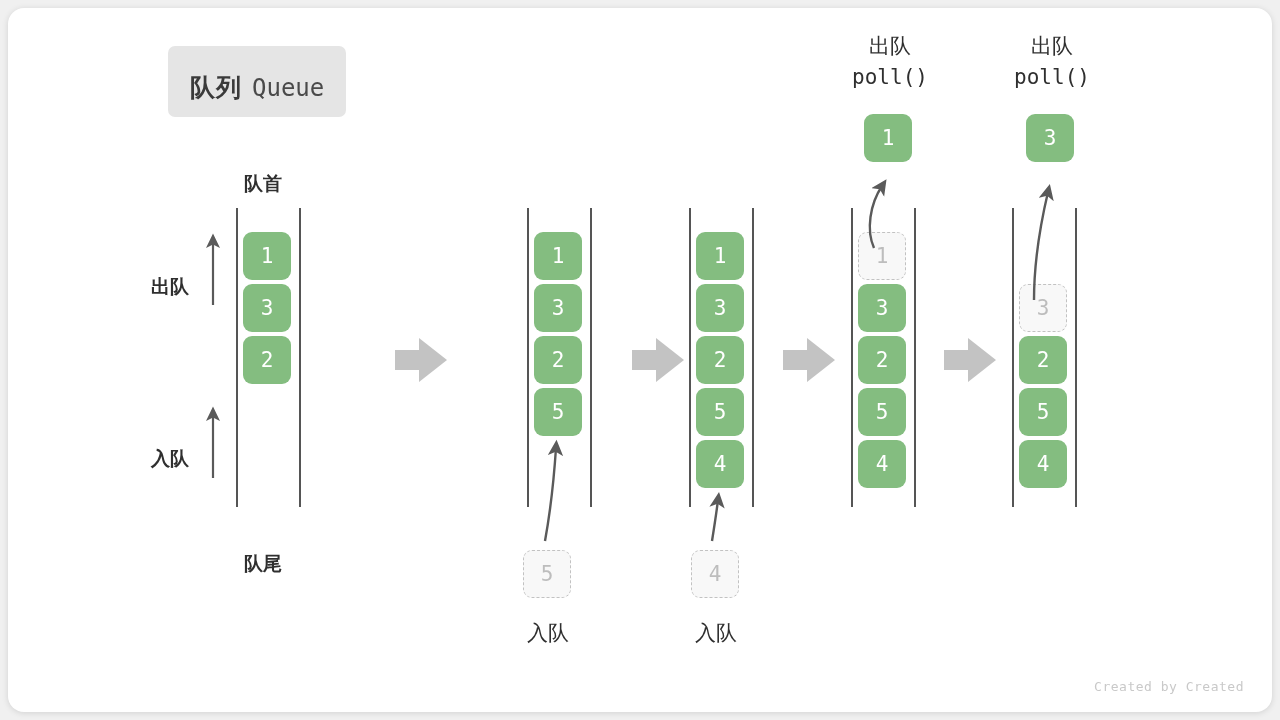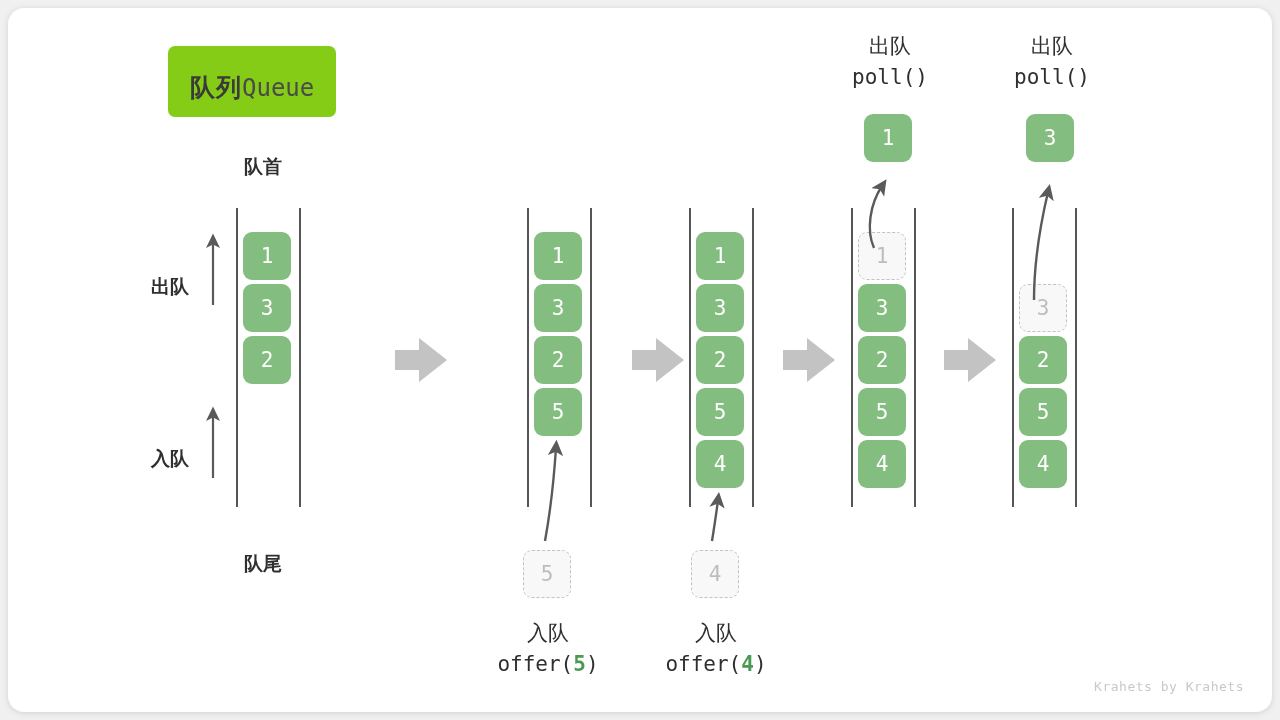--- a/index.html
+++ b/index.html
@@ -17,23 +17,23 @@
     border-radius:16px;
     box-shadow:0 1px 6px rgba(0,0,0,0.13);
     overflow:hidden;
   }
   .stage{position:absolute;left:0;top:0;width:1264px;height:704px;}
 
   
   .title-badge{
     position:absolute;left:160px;top:38px;
     padding:12px 22px 13px 22px;
-    background:#84cc16;
+    background:#e5e5e5;
     border-radius:7px;
-    display:flex;align-items:baseline;
+    display:flex;align-items:baseline;gap:10px;
     white-space:nowrap;
   }
   .title-cn{
     font-family:"Liberation Sans","DejaVu Sans",sans-serif;
     font-weight:bold;font-size:25px;color:#3a3a3a;letter-spacing:1px;
   }
   .title-en{
     font-family:"DejaVu Sans Mono","Liberation Mono",monospace;
     font-size:24px;color:#4a4a4a;margin-top:16px;
   }
@@ -102,54 +102,52 @@
 <body>
 
 <div class="card">
 <div class="stage">
 
   <div class="title-badge">
     <span class="title-cn">队列</span>
     <span class="title-en">Queue</span>
   </div>
 
-  <div class="cn-label" style="left:236px;top:146px;">队首</div>
+  <div class="cn-label" style="left:236px;top:163px;">队首</div>
   <div class="cn-label" style="left:236px;top:543px;text-align:center;">队尾</div>
   <div class="cn-label" style="left:143px;top:266px;">出队</div>
   <div class="cn-label" style="left:143px;top:438px;">入队</div>
 
   <div class="rail" style="left:228px;top:200px;height:299px;"></div>
   <div class="rail" style="left:291px;top:200px;height:299px;"></div>
   <div class="cell filled" style="left:235px;top:224px;">1</div>
   <div class="cell filled" style="left:235px;top:276px;">3</div>
   <div class="cell filled" style="left:235px;top:328px;">2</div>
 
   <div class="rail" style="left:519px;top:200px;height:299px;"></div>
   <div class="rail" style="left:582px;top:200px;height:299px;"></div>
   <div class="cell filled" style="left:526px;top:224px;">1</div>
   <div class="cell filled" style="left:526px;top:276px;">3</div>
   <div class="cell filled" style="left:526px;top:328px;">2</div>
   <div class="cell filled" style="left:526px;top:380px;">5</div>
   <div class="cell ghost" style="left:515px;top:542px;">5</div>
   <div class="op-label" style="left:440px;top:609px;width:200px;">
     <span class="op-cn">入队</span>
-    <span class="op-fn"><span>offer(</span><span class="op-arg">5</span><span>)</span></span>
   </div>
 
   <div class="rail" style="left:681px;top:200px;height:299px;"></div>
   <div class="rail" style="left:744px;top:200px;height:299px;"></div>
   <div class="cell filled" style="left:688px;top:224px;">1</div>
   <div class="cell filled" style="left:688px;top:276px;">3</div>
   <div class="cell filled" style="left:688px;top:328px;">2</div>
   <div class="cell filled" style="left:688px;top:380px;">5</div>
   <div class="cell filled" style="left:688px;top:432px;">4</div>
   <div class="cell ghost" style="left:683px;top:542px;">4</div>
   <div class="op-label" style="left:608px;top:609px;width:200px;">
     <span class="op-cn">入队</span>
-    <span class="op-fn"><span>offer(</span><span class="op-arg">4</span><span>)</span></span>
   </div>
 
   <div class="rail" style="left:843px;top:200px;height:299px;"></div>
   <div class="rail" style="left:906px;top:200px;height:299px;"></div>
   <div class="cell ghost" style="left:850px;top:224px;">1</div>
   <div class="cell filled" style="left:850px;top:276px;">3</div>
   <div class="cell filled" style="left:850px;top:328px;">2</div>
   <div class="cell filled" style="left:850px;top:380px;">5</div>
   <div class="cell filled" style="left:850px;top:432px;">4</div>
   <div class="cell filled" style="left:856px;top:106px;">1</div>
@@ -195,16 +193,16 @@
 
     <path d="M537,533 C543,500 546,470 548,440" fill="none" stroke="#5a5a5a" stroke-width="2.4" marker-end="url(#thin-head)"></path>
 
     <path d="M704,533 C708,508 709,500 710,492" fill="none" stroke="#5a5a5a" stroke-width="2.4" marker-end="url(#thin-head)"></path>
 
     <path d="M866,240 C858,222 862,196 874,178" fill="none" stroke="#5a5a5a" stroke-width="2.4" marker-end="url(#thin-head)"></path>
 
     <path d="M1026,292 C1026,260 1032,218 1040,184" fill="none" stroke="#5a5a5a" stroke-width="2.4" marker-end="url(#thin-head)"></path>
   </svg>
 
-  <div class="watermark">Krahets by Krahets</div>
+  <div class="watermark">Created by Created</div>
 
 </div>
 </div>
 
 </body></html>

